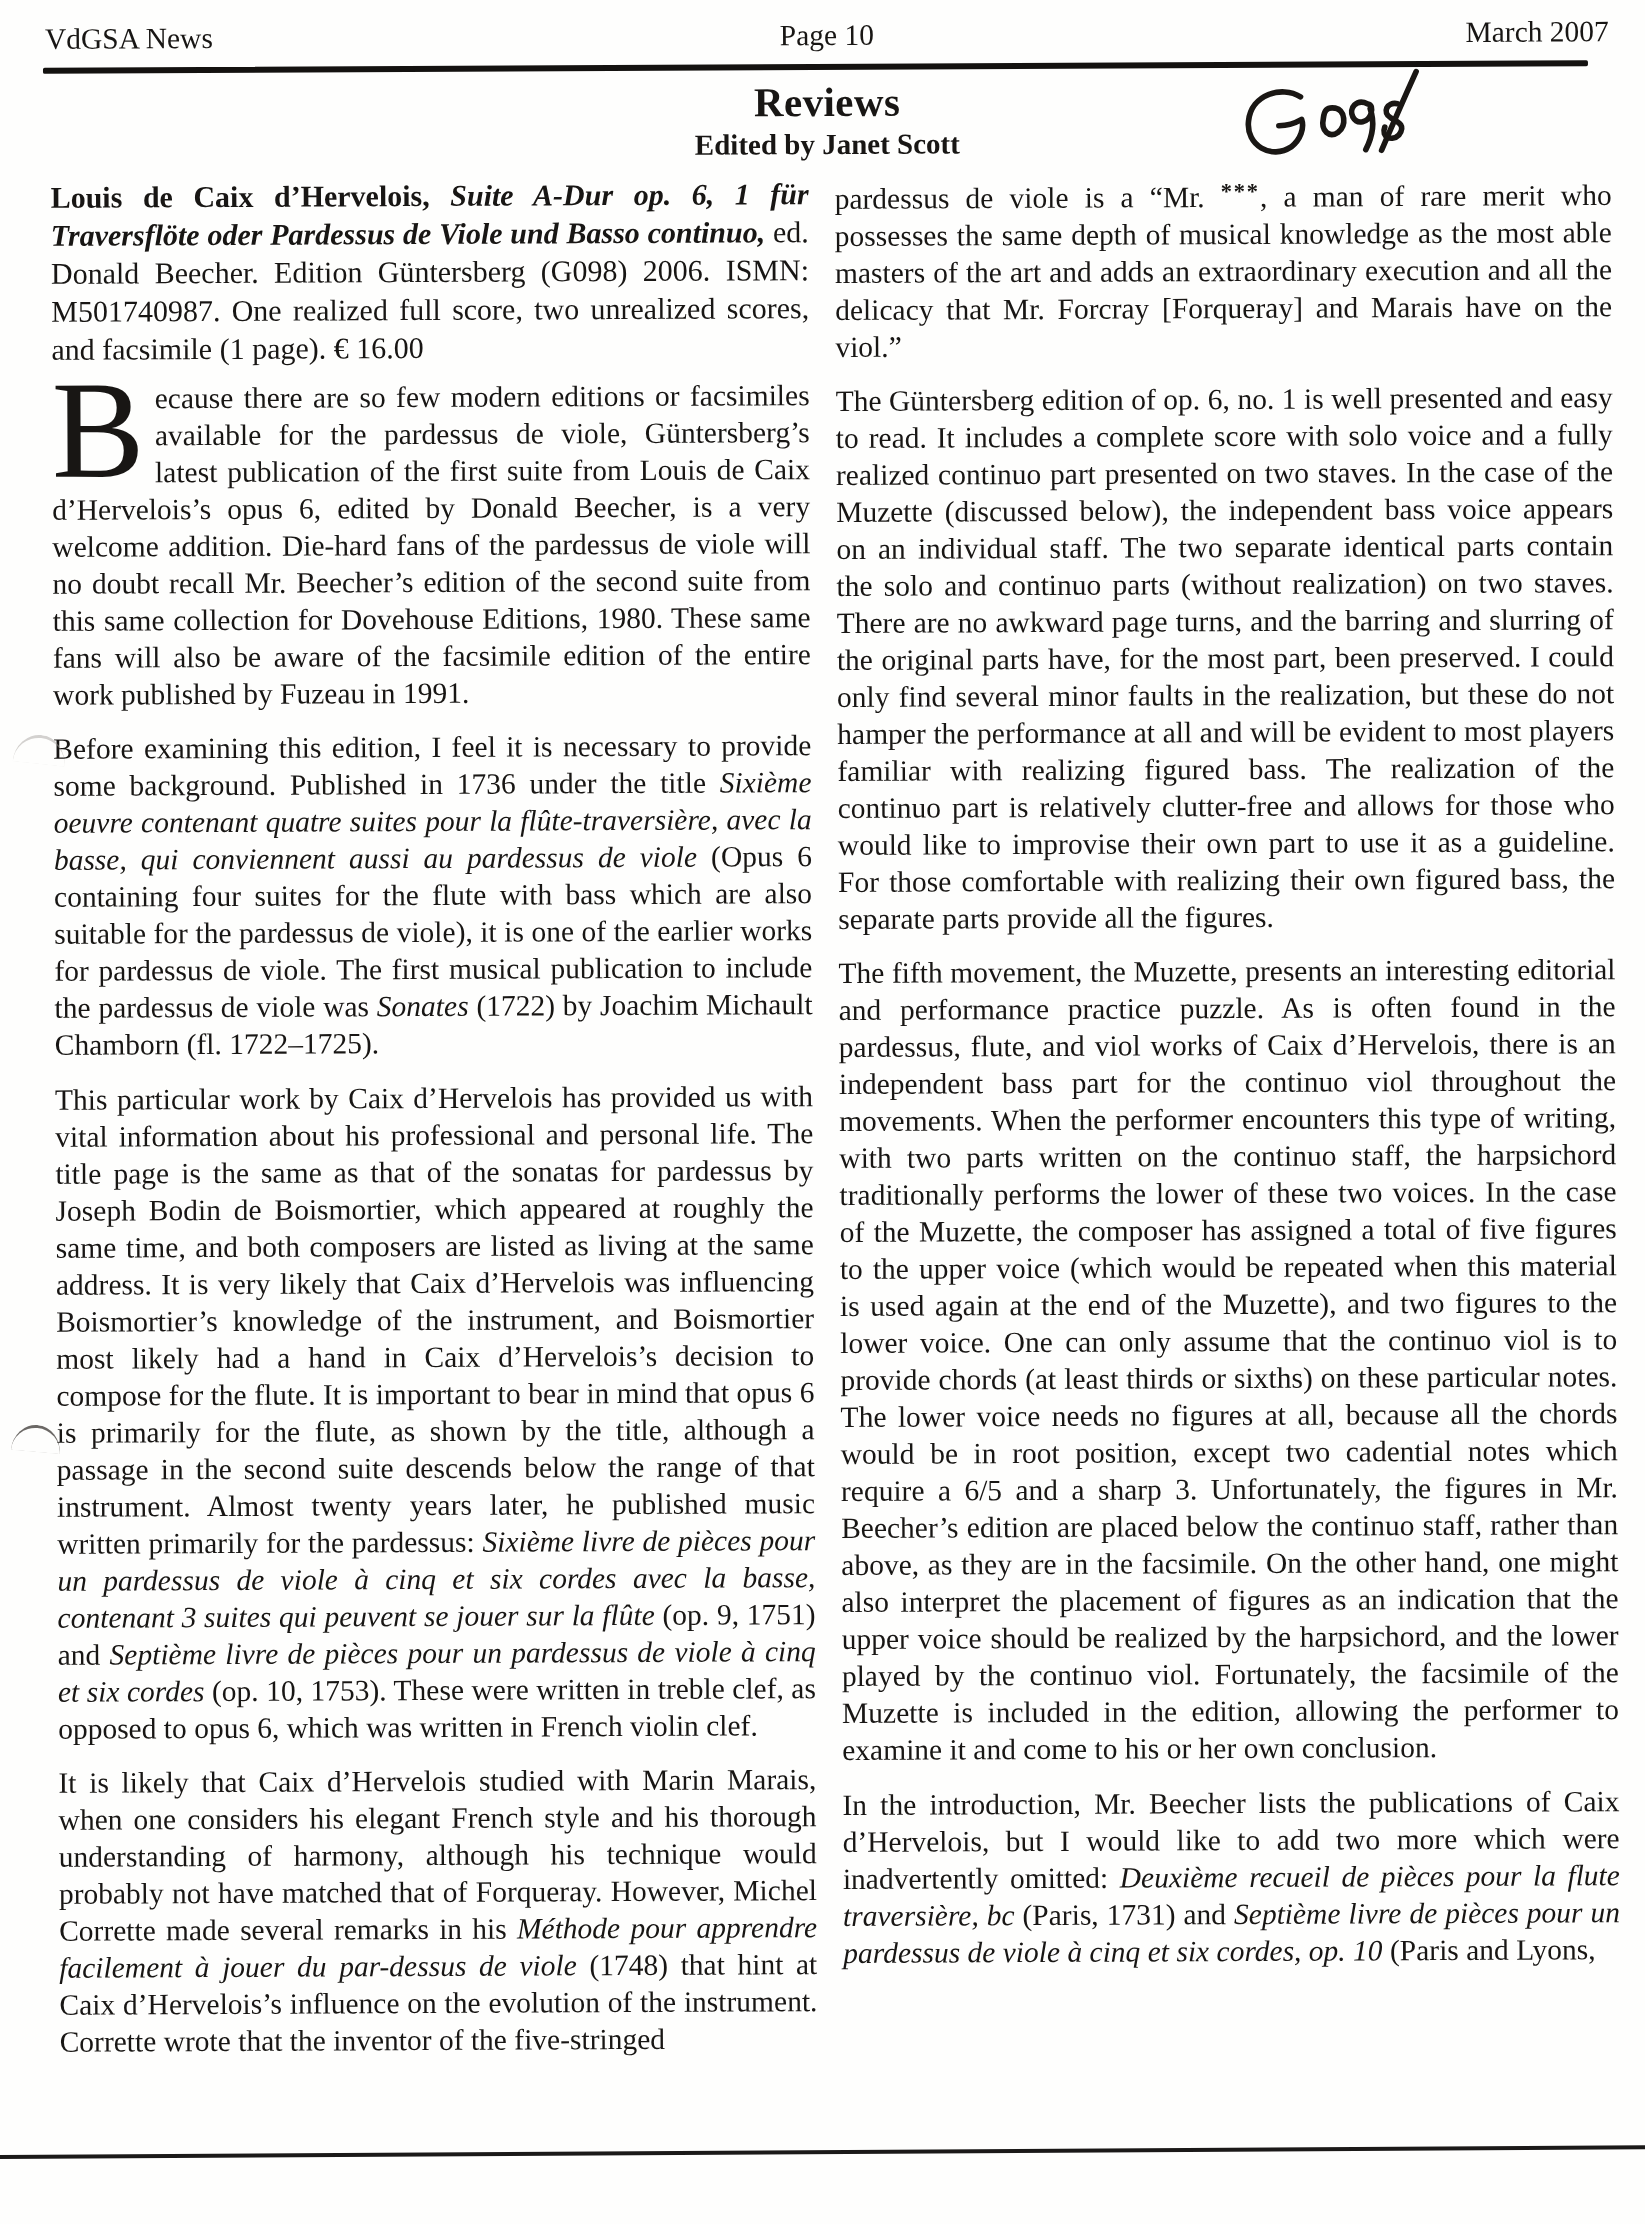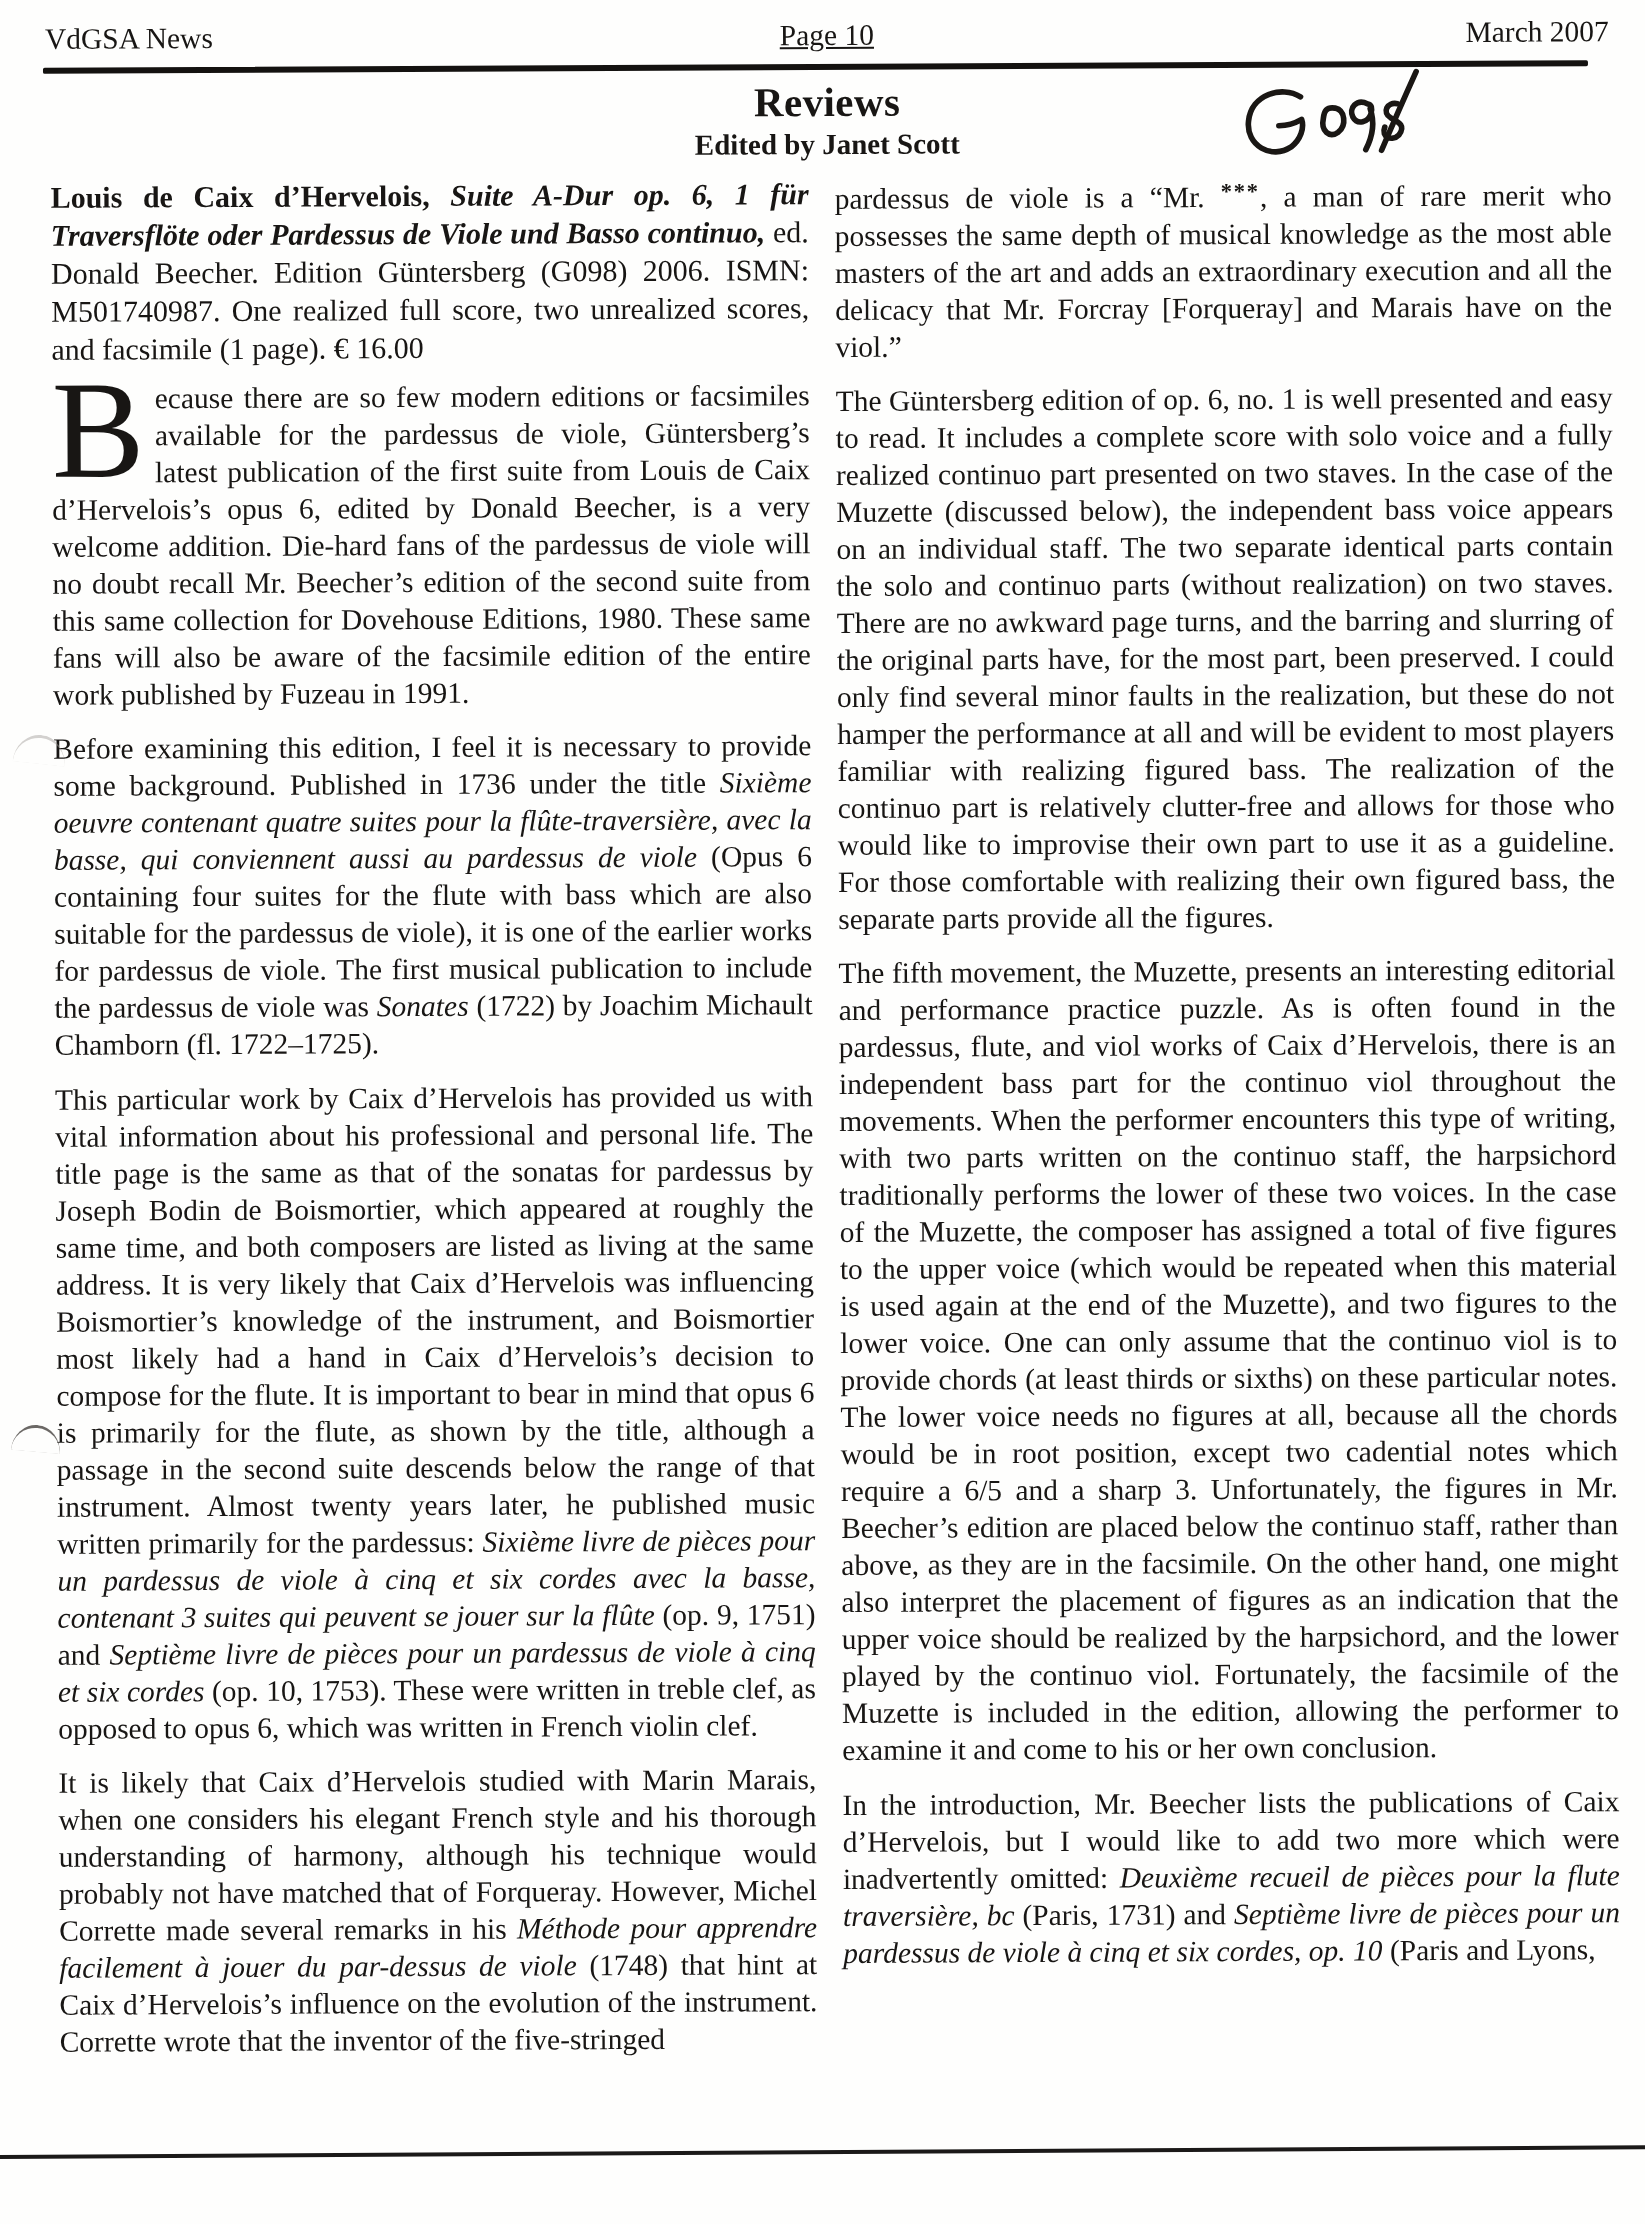--- a/index.html
+++ b/index.html
@@ -18,21 +18,21 @@
     transform:rotate(-0.28deg);
     transform-origin:50% 40%;
   }
   
   .running-head{
     display:grid;grid-template-columns:1fr auto 1fr;
     align-items:baseline;
     padding:19px 49px 0 49px;
     font-size:29.5px;
   }
-  .running-head .center{justify-self:center;text-decoration:underline;}
+  .running-head .center{justify-self:center;}
   .running-head .right{justify-self:end;}
   .head-rule{
     height:6px;background:#141210;
     margin:12px 70px 0 47px;
     border-radius:1.7px;
   }
   
   .masthead{text-align:center;margin-top:10.4px;line-height:1.1;}
   .masthead .title{font-size:41px;font-weight:bold;letter-spacing:0.4px;}
   .masthead .editor{font-size:29px;font-weight:bold;margin-top:3.5px;}

